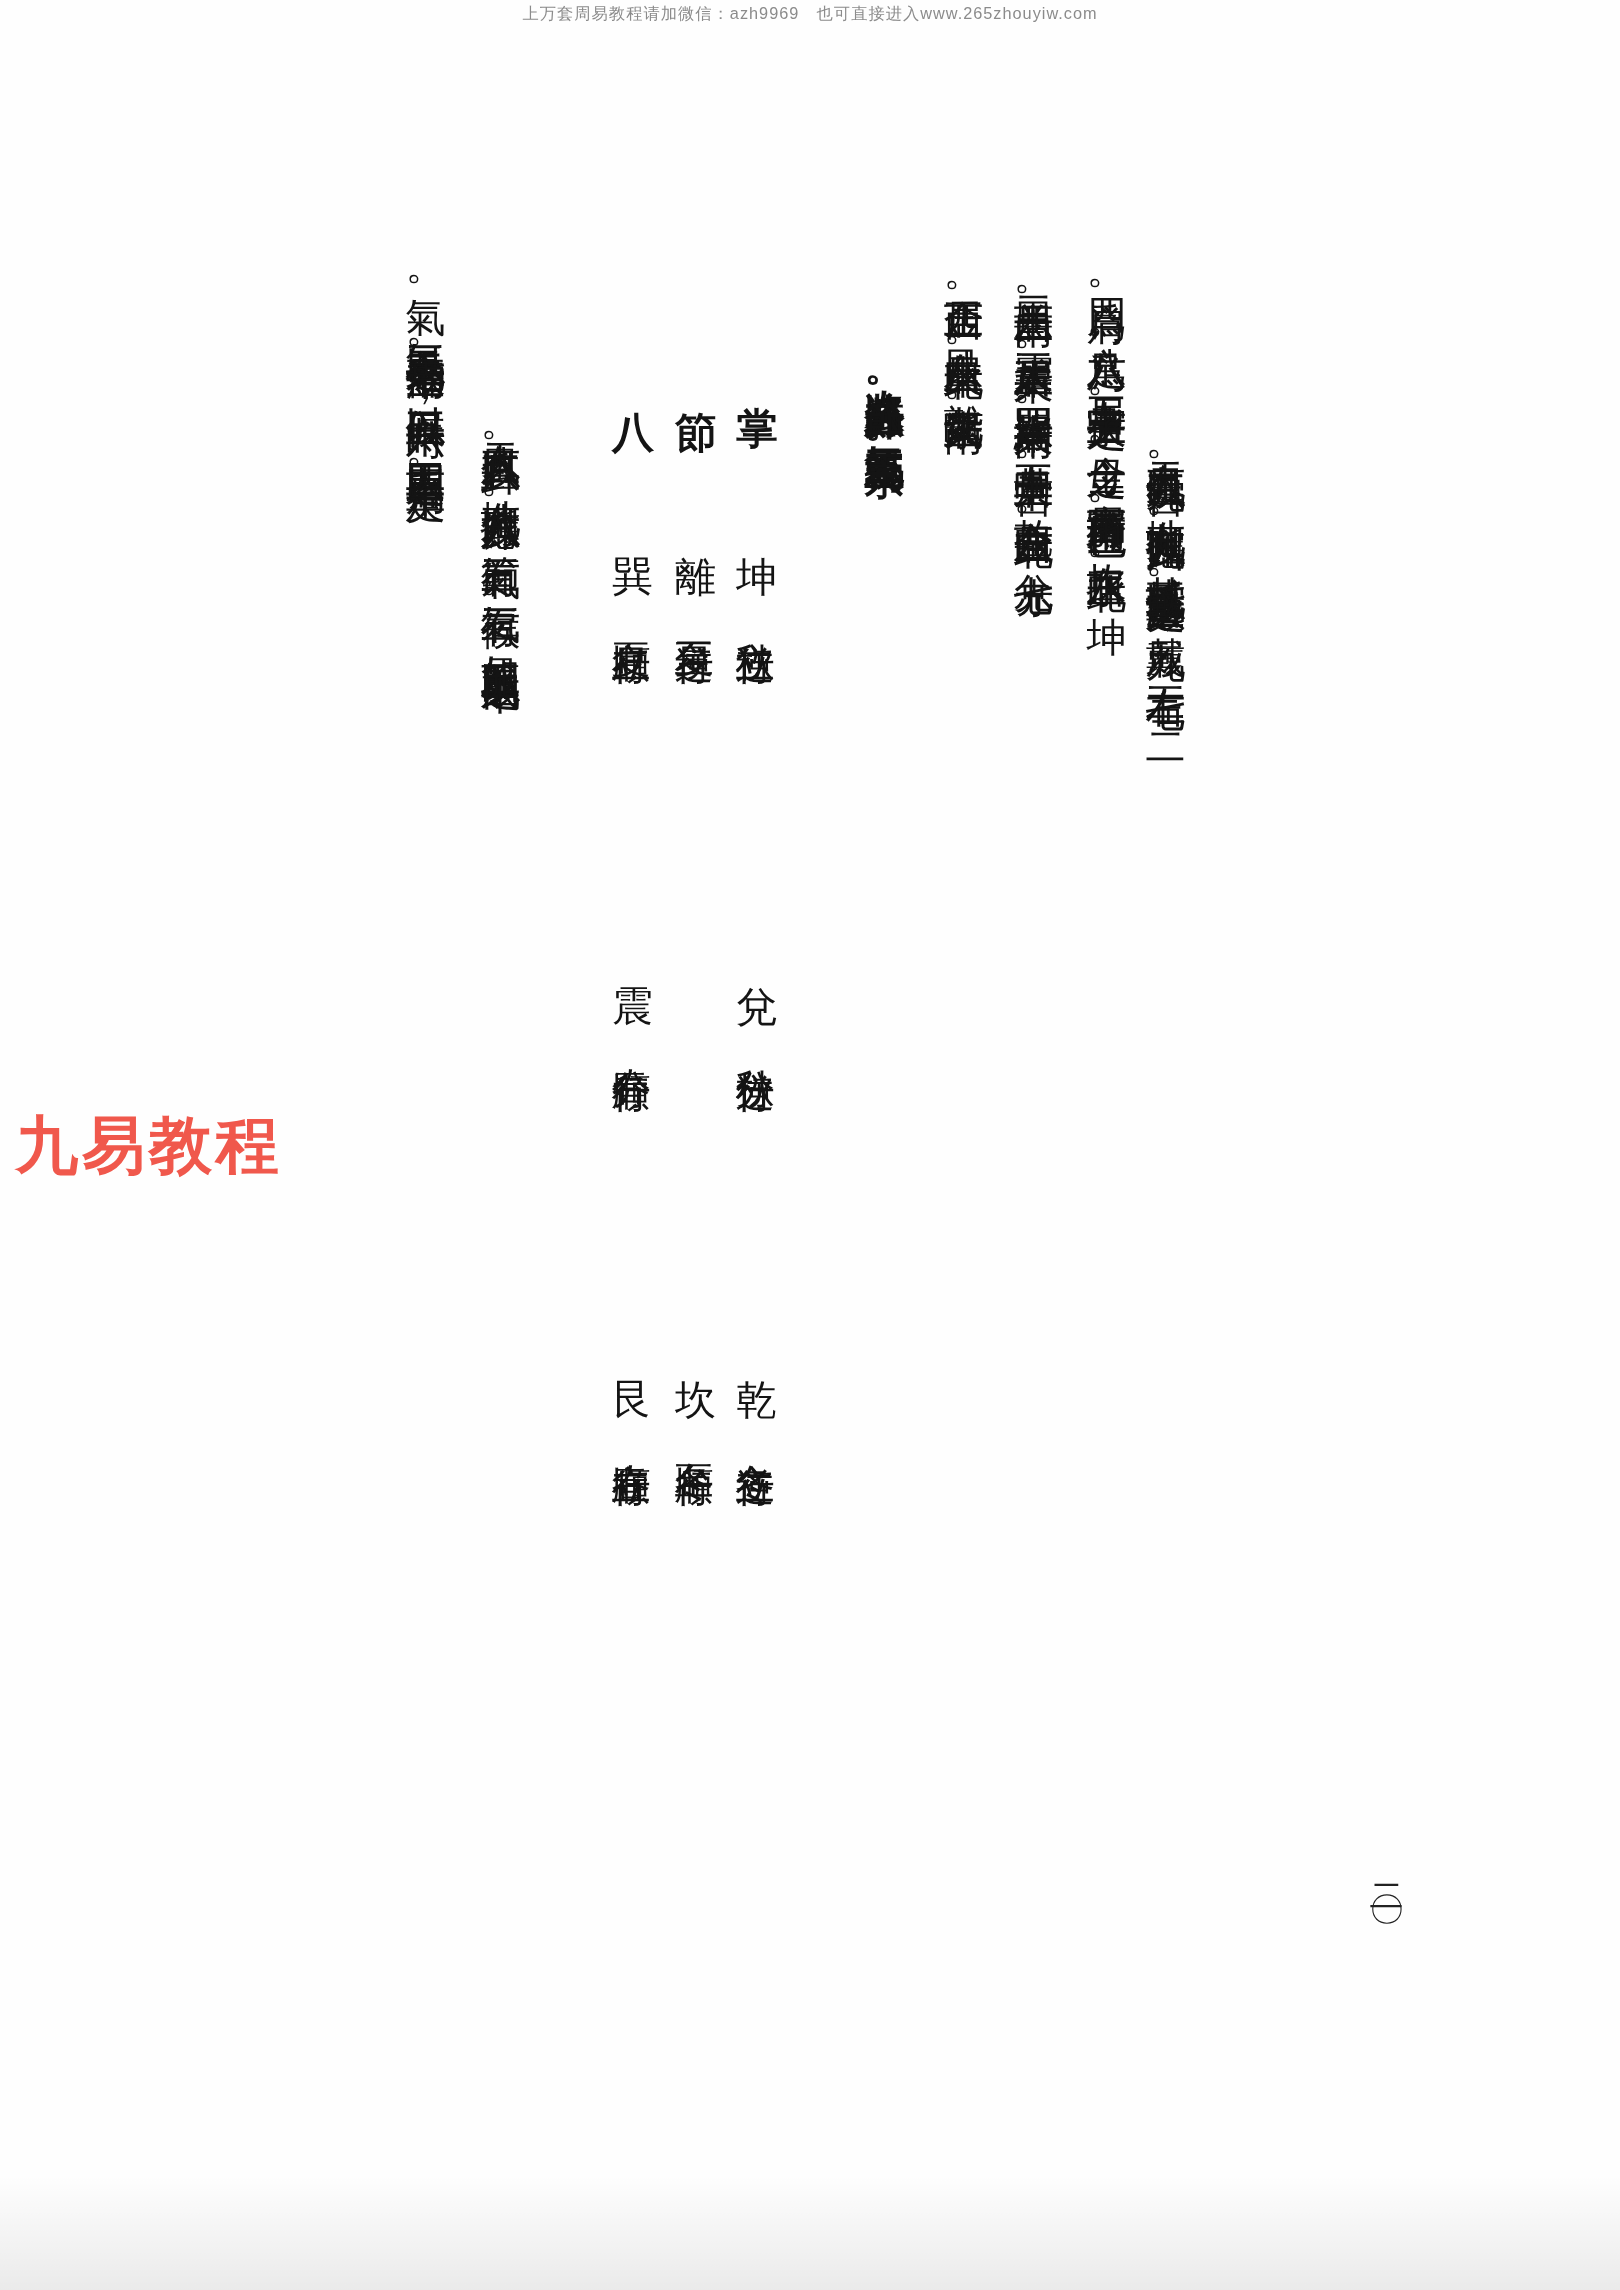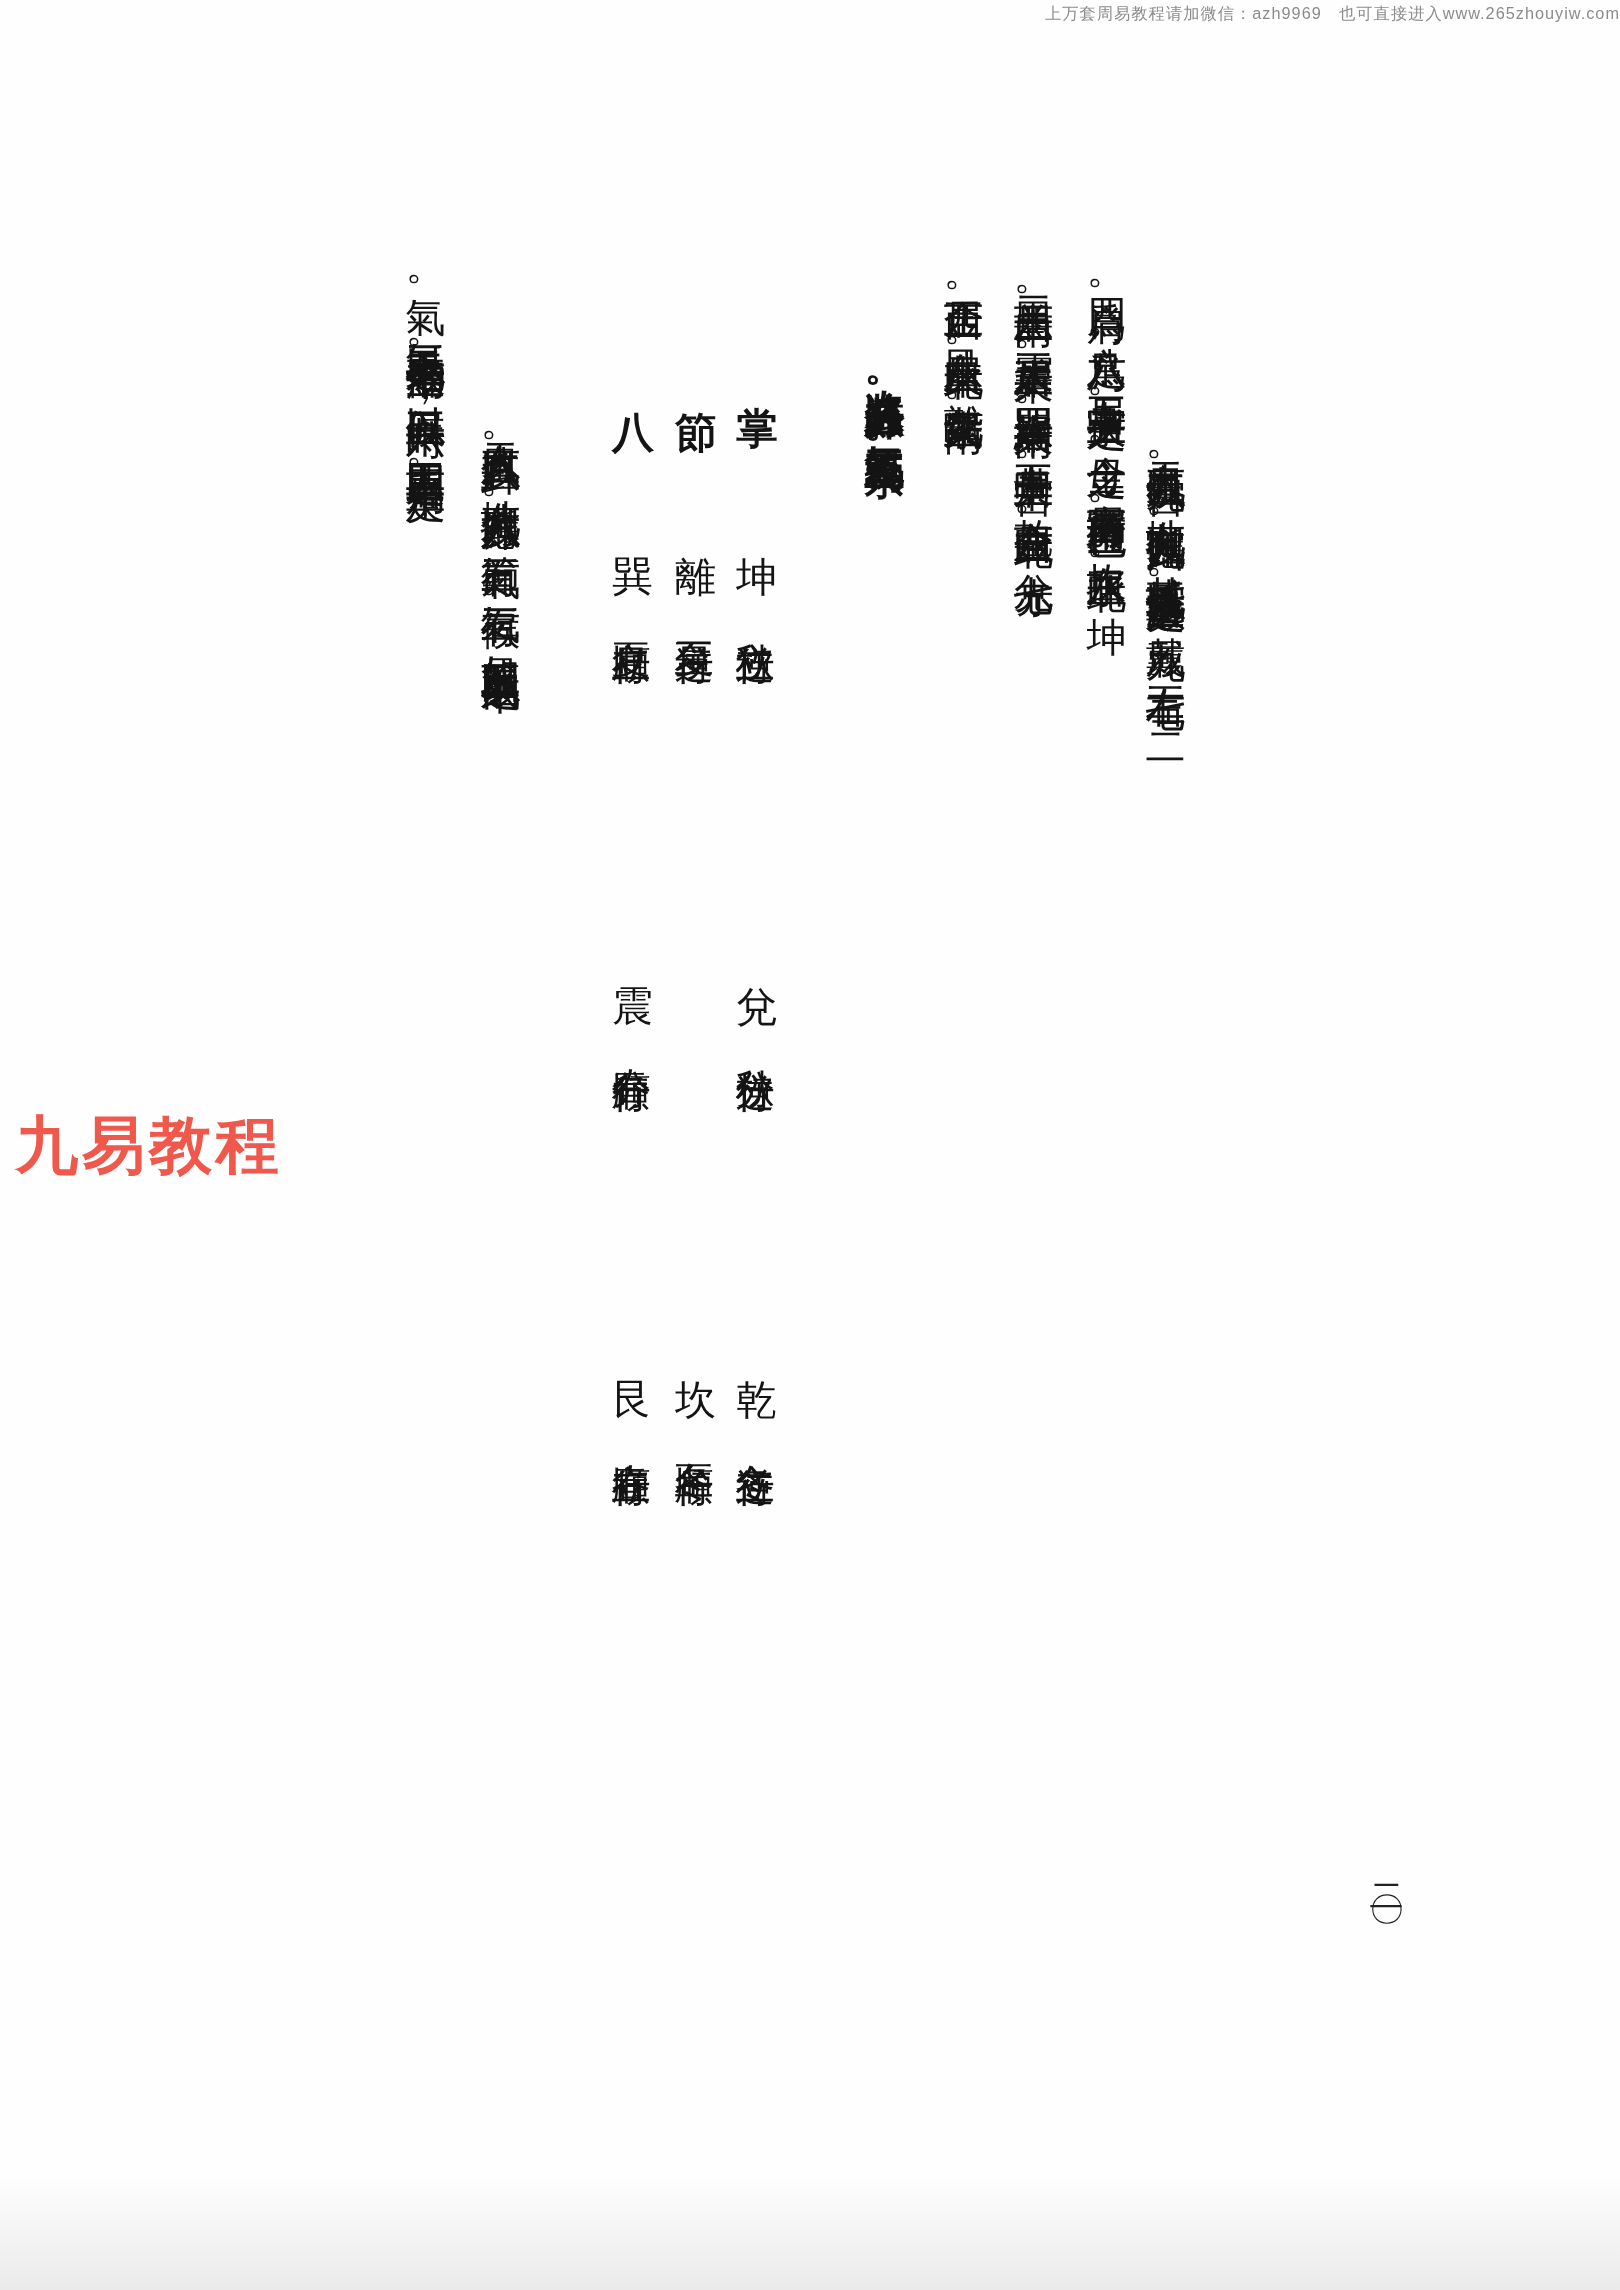--- a/index.html
+++ b/index.html
@@ -9,21 +9,21 @@
     height: 2290px;
     background: #fefefe;
     overflow: hidden;
     font-family: "Liberation Serif", "DejaVu Serif", serif;
   }
   .promo {
     position: absolute;
     top: 2.9px;
     left: 0;
     width: 100%;
-    text-align: right;
+    text-align: center;
     font-family: "Liberation Sans", "DejaVu Sans", sans-serif;
     font-size: 16.3px;
     color: #8b8b8b;
     letter-spacing: 1px;
   }
   .vcol {
     position: absolute;
     writing-mode: vertical-rl;
     text-orientation: upright;
     white-space: nowrap;

